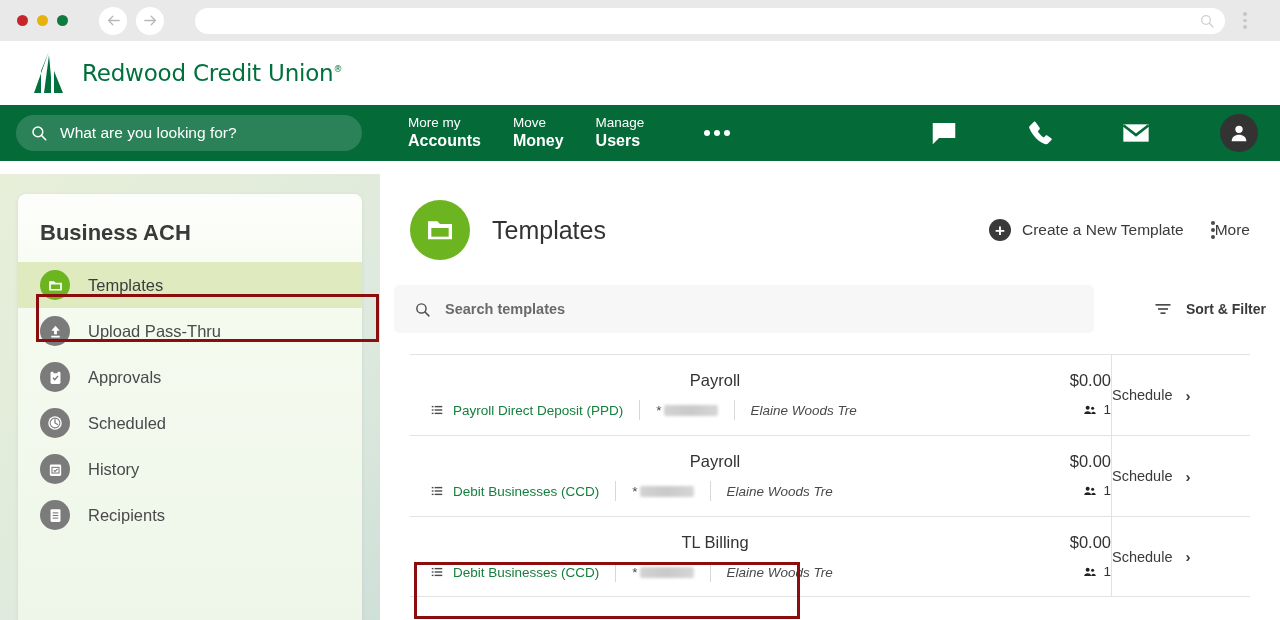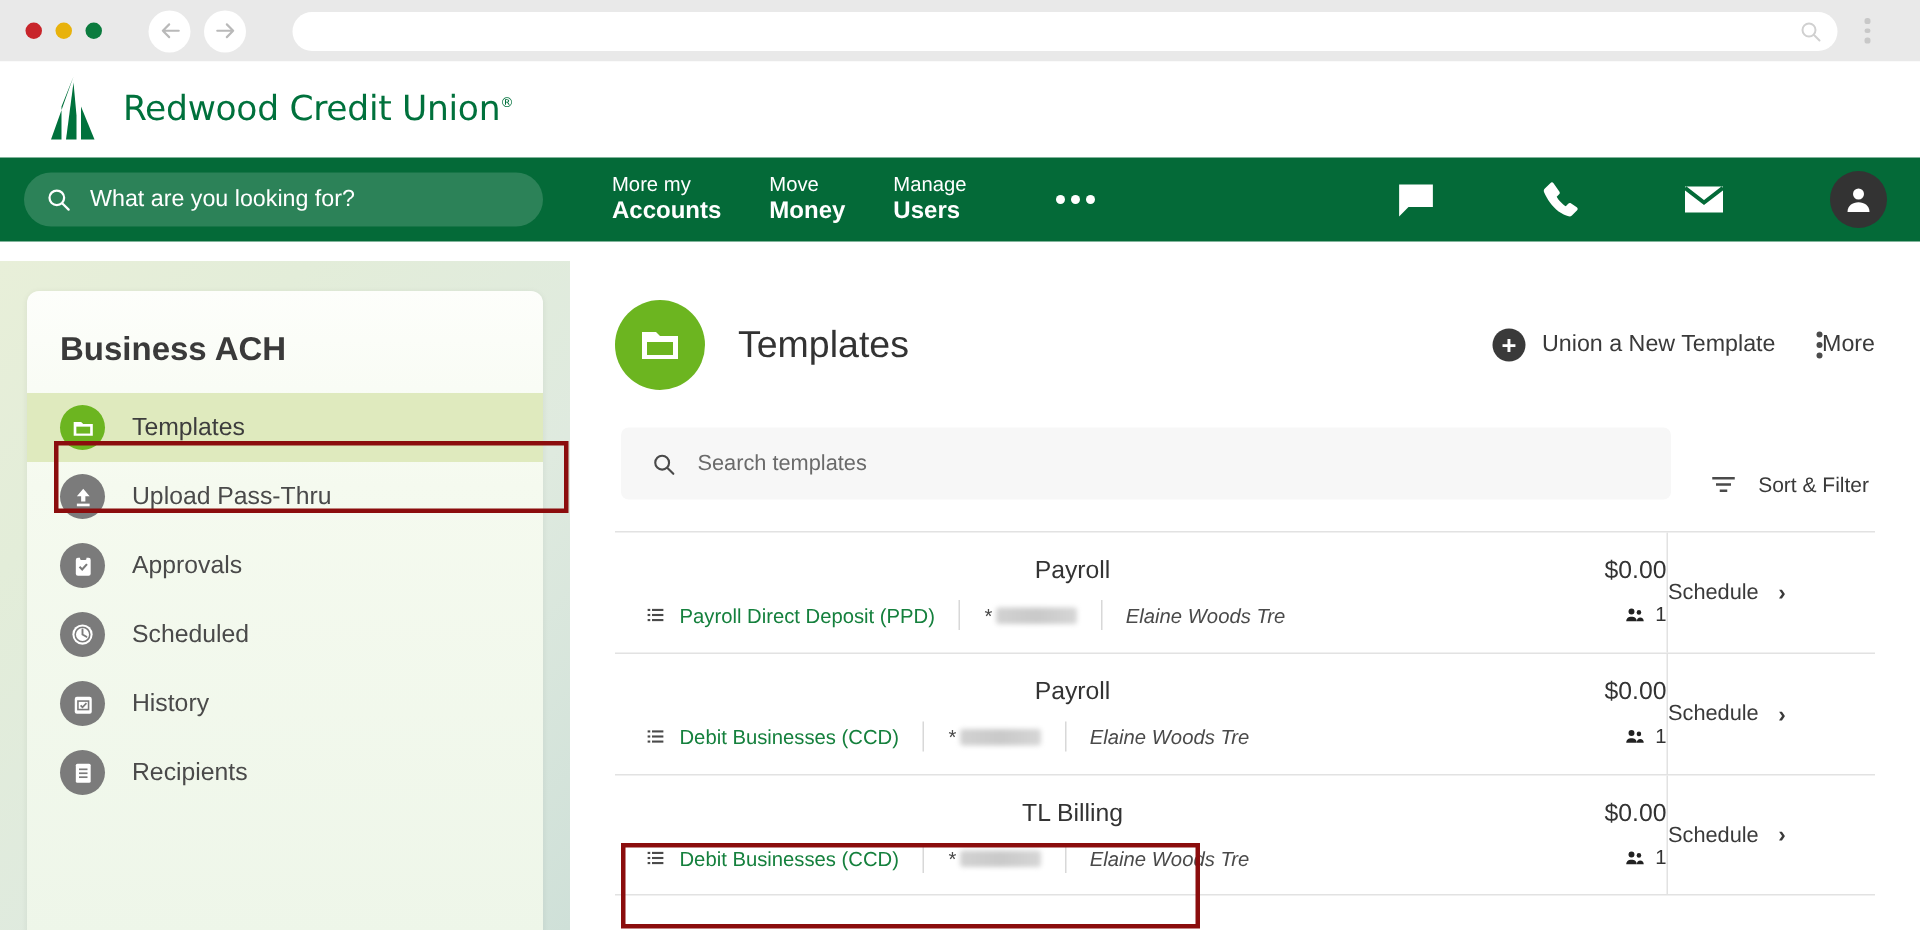--- a/index.html
+++ b/index.html
@@ -155,21 +155,21 @@
     width: 22px; height: 22px; border-radius: 50%; background: #3a3a3a;
     display: flex; align-items: center; justify-content: center;
     color: #fff; font-size: 17px; line-height: 1; font-weight: bold;
   }
   .create-btn .lbl { font-size: 15.5px; color: #3a3a3a; }
   .more-btn { display: flex; align-items: center; margin-left: 27px; }
   .kebab { display: flex; flex-direction: column; gap: 3px; align-items: center; }
   .kebab i { width: 4px; height: 4px; border-radius: 50%; background: #4a4a4a; display: block; }
   .more-btn .lbl { font-size: 15.5px; color: #3a3a3a; }
 
-  .searchrow { display: flex; align-items: flex-end; padding: 0 34px; margin-top: 25px; }
+  .searchrow { display: flex; align-items: center; padding: 0 14px; margin-top: 25px; font-weight: bold; }
   .tsearch {
     width: 700px; height: 48px; background: #f7f7f7; border-radius: 5px;
     display: flex; align-items: center; padding: 0 20px; gap: 14px;
   }
   .tsearch .ph { font-size: 14.5px; color: #6a6a6a; }
   .sortfilter { margin-left: auto; display: flex; align-items: center; gap: 13px; }
   .sortfilter .lbl { font-size: 14px; color: #3a3a3a; }
 
   .tlist { margin-top: 21px; padding: 0 30px; }
   .trow {
@@ -394,21 +394,21 @@
           <svg width="32" height="32" viewBox="0 0 24 24">
               <path d="M3 5.5h7l2 2h9V19H3z" fill="#ffffff"></path>
               <rect x="5.5" y="10.5" width="13" height="6.5" fill="#6cb520"></rect>
             </svg>
         </span>
         <span class="page-title">Templates</span>
 
         <div class="head-actions">
           <div class="create-btn">
             <span class="plus-circle">+</span>
-            <span class="lbl">Union a New Template</span>
+            <span class="lbl">Create a New Template</span>
           </div>
           <div class="more-btn">
             <span class="kebab">
                 <i></i>
                 <i></i>
                 <i></i>
               </span>
             <span class="lbl">More</span>
           </div>
         </div>

